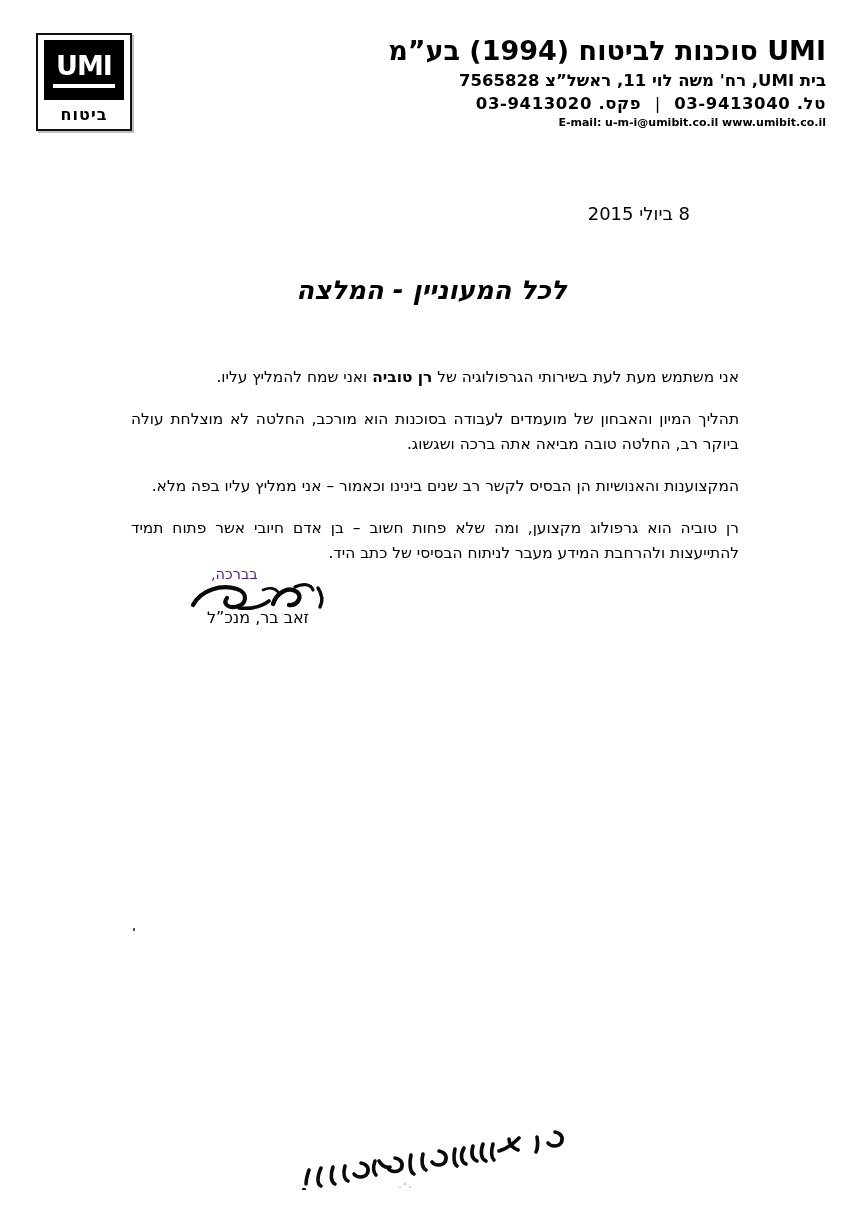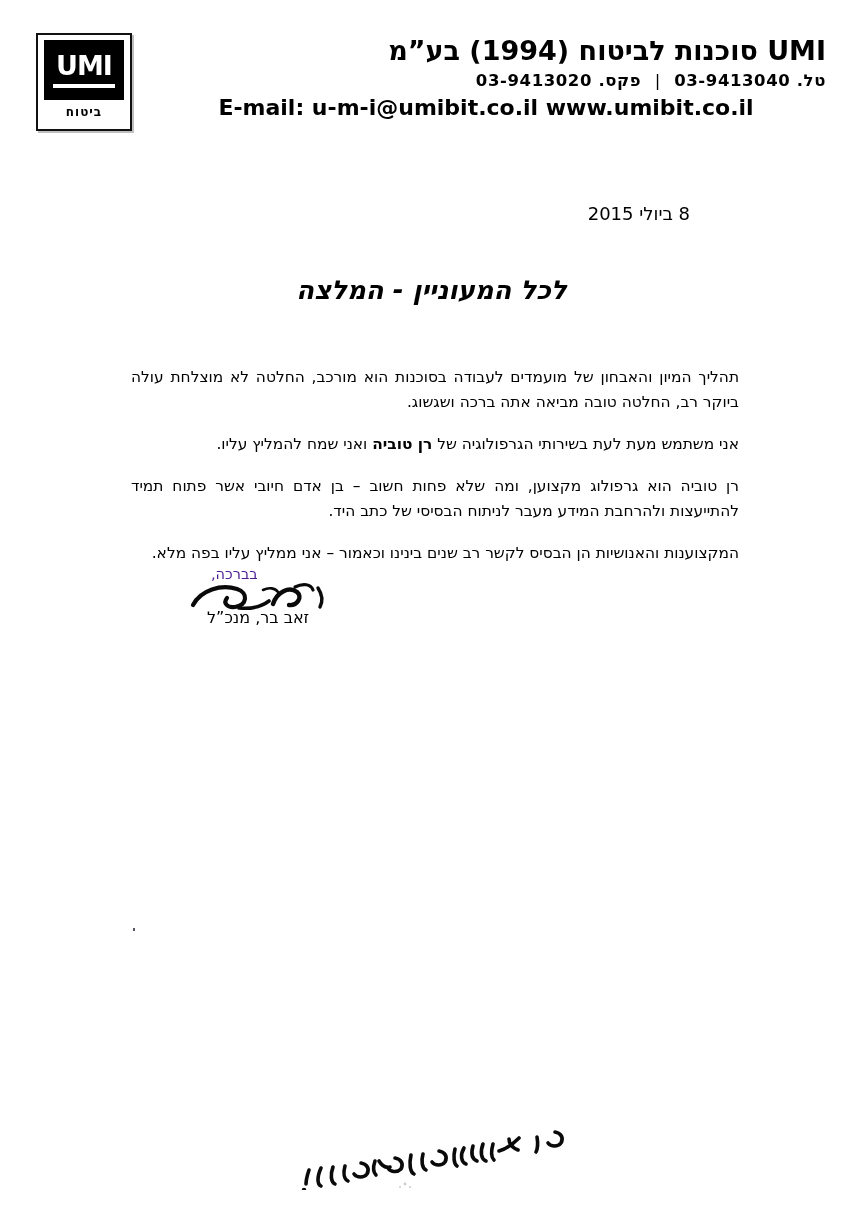--- a/index.html
+++ b/index.html
@@ -68,21 +68,21 @@
     margin-top: 2px;
   }
   .logo-bar {
     width: 62px;
     height: 4px;
     background: #ffffff;
     margin-top: 5px;
   }
   .logo-sub {
     font-family: "DejaVu Sans", sans-serif;
-    font-size: 12px;
+    font-size: 16px;
     font-weight: 700;
     color: #000000;
     letter-spacing: 1px;
     margin-top: 5px;
     direction: rtl;
   }
 
   .letterhead-text {
     direction: rtl;
     text-align: right;
@@ -108,24 +108,24 @@
     font-size: 16.5px;
     line-height: 1.42;
     letter-spacing: 0.6px;
   }
   .lh-sep {
     display: inline-block;
     padding: 0 7px;
     font-weight: 400;
   }
   .lh-email {
-    font-size: 22px;
+    font-size: 11px;
     line-height: 1.45;
     direction: ltr;
-    text-align: center;
+    text-align: right;
   }
 
   
   .date-line {
     position: absolute;
     top: 203px;
     left: 0;
     width: 690px;
     text-align: right;
     direction: rtl;
@@ -238,41 +238,42 @@
     <div class="logo-box">
       <div class="logo-inner">
         <div class="logo-word">UMI</div>
         <div class="logo-bar"></div>
       </div>
       <div class="logo-sub">ביטוח</div>
     </div>
 
     <div class="letterhead-text">
       <div class="lh-line lh-company">UMI  סוכנות לביטוח (1994) בע”מ</div>
+      <div class="lh-line lh-address">בית UMI, רח' משה לוי 11, ראשל”צ 7565828</div>
       <div class="lh-line lh-phones">
         <span>טל.</span>
         <span>03-9413040</span>
         <span class="lh-sep">|</span>
         <span>פקס.</span>
         <span>03-9413020</span>
       </div>
       <div class="lh-line lh-email">E-mail: u-m-i@umibit.co.il   www.umibit.co.il</div>
     </div>
 
   </div>
 
   <div class="date-line">8 ביולי 2015</div>
 
   <div class="doc-title">לכל המעוניין - המלצה</div>
 
   <div class="body-block">
+    <p><span>אני משתמש מעת לעת בשירותי הגרפולוגיה של </span><b>רן טוביה</b><span> ואני שמח להמליץ עליו.</span></p>
     <p>תהליך המיון והאבחון של מועמדים לעבודה בסוכנות הוא מורכב, החלטה לא מוצלחת עולה ביוקר רב, החלטה טובה מביאה אתה ברכה ושגשוג.</p>
-    <p><span>אני משתמש מעת לעת בשירותי הגרפולוגיה של </span><b>רן טוביה</b><span> ואני שמח להמליץ עליו.</span></p>
+    <p>המקצוענות והאנושיות הן הבסיס לקשר רב שנים בינינו וכאמור – אני ממליץ עליו בפה מלא.</p>
     <p>רן טוביה הוא גרפולוג מקצוען, ומה שלא פחות חשוב – בן אדם חיובי אשר פתוח תמיד להתייעצות ולהרחבת המידע מעבר לניתוח הבסיסי של כתב היד.</p>
-    <p>המקצוענות והאנושיות הן הבסיס לקשר רב שנים בינינו וכאמור – אני ממליץ עליו בפה מלא.</p>
   </div>
 
   <div class="sign-block">
     <div class="sign-greeting">בברכה,</div>
 
     <div class="sign-mark">
       <svg width="165" height="40" viewBox="0 0 165 40" xmlns="http://www.w3.org/2000/svg" aria-hidden="true">
         <g fill="none" stroke="#0a0a0a" stroke-linecap="round" stroke-linejoin="round">
           <path d="M16 27 C24 12, 44 6, 60 11 C72 15, 70 27, 58 29 C50 30, 46 25, 50 20" stroke-width="4.2"></path>
           <path d="M62 30 C72 31, 84 29, 92 23" stroke-width="3.6"></path>

